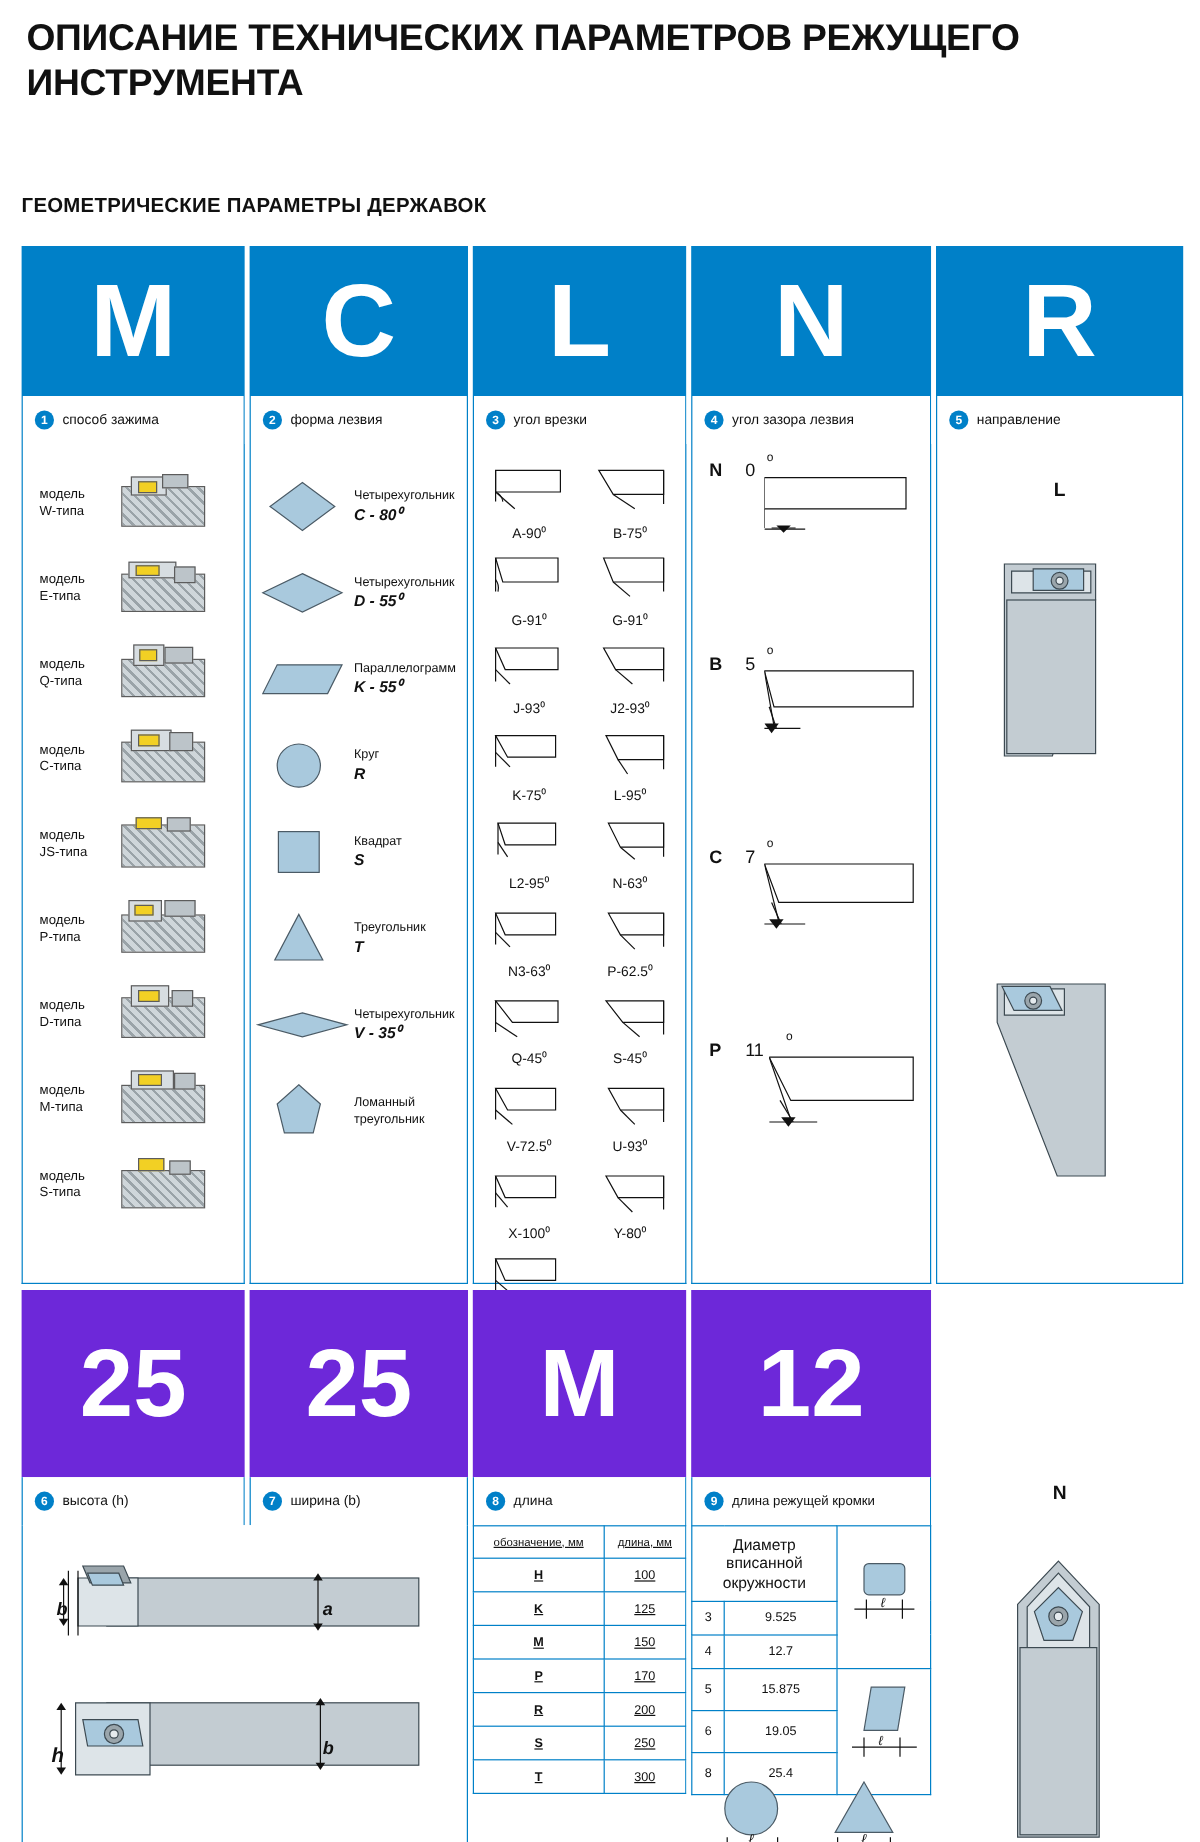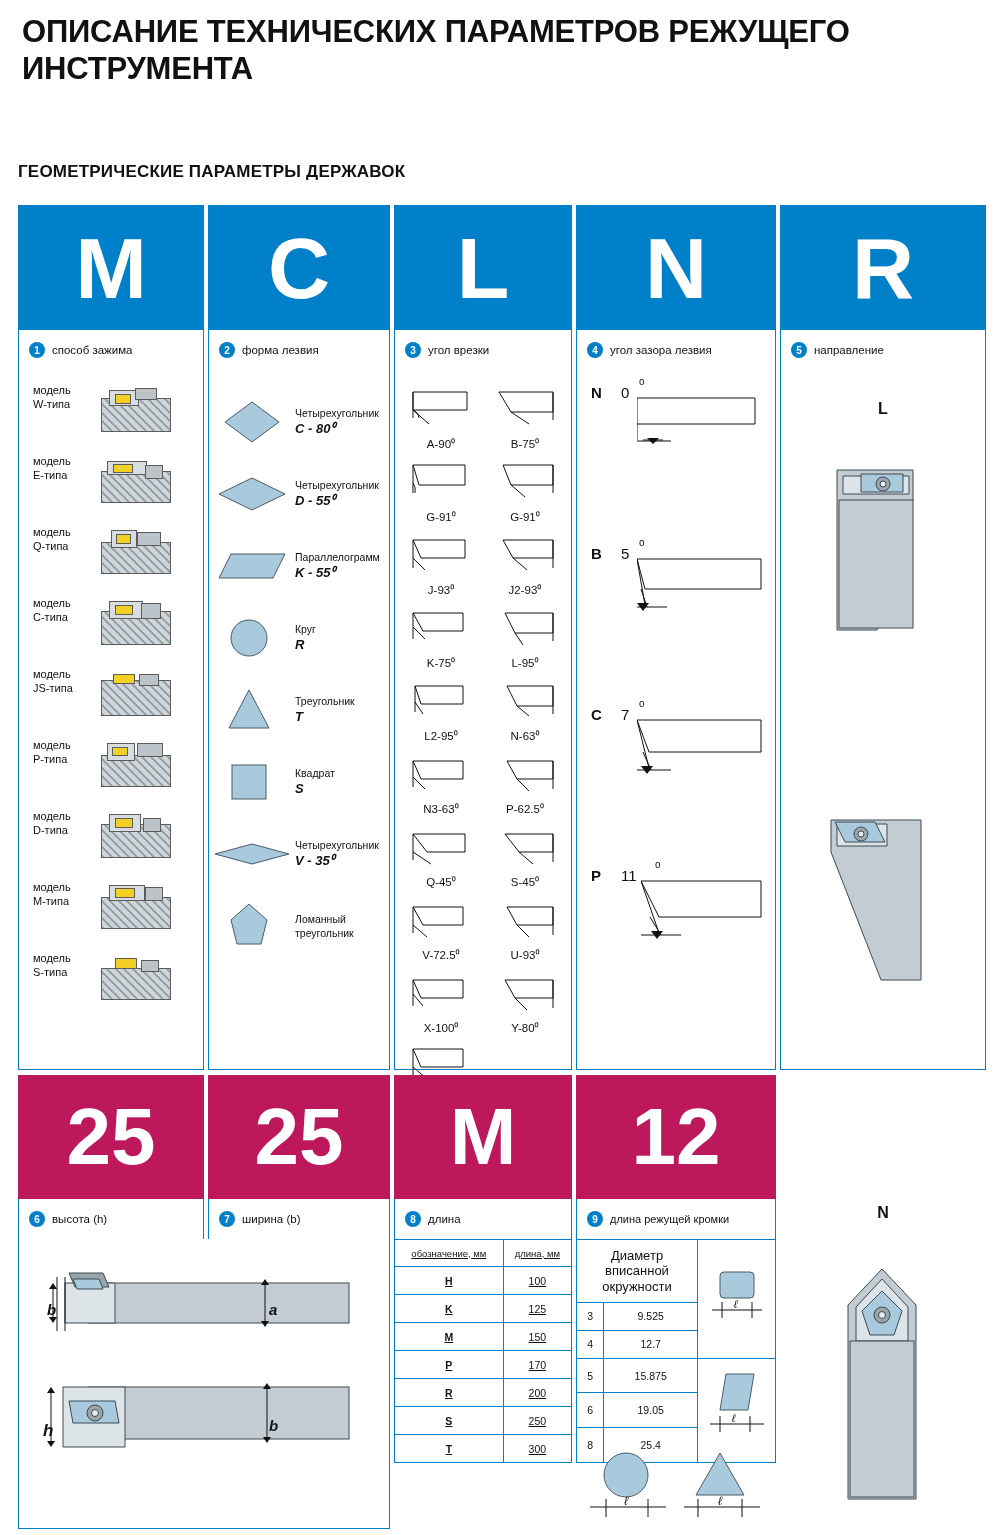--- a/index.html
+++ b/index.html
@@ -65,21 +65,21 @@
 
   
   .c1 { width:186px; flex:0 0 186px; }
   .c2 { width:182px; flex:0 0 182px; }
   .c3 { width:178px; flex:0 0 178px; }
   .c4 { width:200px; flex:0 0 200px; }
   .c5 { width:206px; flex:0 0 206px; }
 
   
   .model-list { padding:14px 0 10px 0; }
-  .model-item { display:flex; align-items:flex-start; height:71px; }
+  .model-item { display:flex; align-items:center; height:71px; }
   .model-label { width:72px; padding-left:14px; font-size:11px; line-height:1.25; }
   .model-pic { width:86px; height:58px; position:relative; }
 
   
   .mb { position:absolute; border:1px solid #5c5c5c; }
   .hatch {
     background:
       repeating-linear-gradient(45deg, #9aa3a8 0 2px, #cfd6da 2px 6px);
   }
   .grey { background:#bcc4c9; }
@@ -109,21 +109,21 @@
   .clear-letter { position:absolute; left:14px; top:14px; font-size:15px; font-weight:bold; }
   .clear-val { position:absolute; left:44px; top:14px; font-size:15px; }
   .clear-deg { position:absolute; left:62px; top:6px; font-size:10px; }
 
   
   .dir-letter { text-align:center; font-size:16px; font-weight:bold; }
 
   
   .grid2 { position:absolute; left:18px; top:1075px; width:964px; }
   .hdr2 {
-    background:#be185d; color:#fff; height:124px;
+    background:#6d28d9; color:#fff; height:156px;
     display:flex; align-items:center; justify-content:center;
     font-size:80px; font-weight:bold; line-height:1;
   }
   .d1 { width:186px; flex:0 0 186px; }
   .d2 { width:182px; flex:0 0 182px; }
   .d3 { width:178px; flex:0 0 178px; }
   .d4 { width:200px; flex:0 0 200px; }
   .d5 { width:206px; flex:0 0 206px; }
 
   
@@ -327,38 +327,38 @@
             </div>
             <div class="shape-txt">
               <span>Круг</span><br>
               <b>R</b>
             </div>
           </div>
 
           <div class="shape-item">
             <div class="shape-pic">
               <svg width="86" height="60" viewBox="0 0 86 60">
+                  <rect x="23" y="13" width="34" height="34" fill="#a9c9dd" stroke="#4b5b66"></rect>
+                </svg>
+            </div>
+            <div class="shape-txt">
+              <span>Квадрат</span><br>
+              <b>S</b>
+            </div>
+          </div>
+
+          <div class="shape-item">
+            <div class="shape-pic">
+              <svg width="86" height="60" viewBox="0 0 86 60">
                   <polygon points="40,10 60,48 20,48" fill="#a9c9dd" stroke="#4b5b66"></polygon>
                 </svg>
             </div>
             <div class="shape-txt">
               <span>Треугольник</span><br>
               <b>T</b>
-            </div>
-          </div>
-
-          <div class="shape-item">
-            <div class="shape-pic">
-              <svg width="86" height="60" viewBox="0 0 86 60">
-                  <rect x="23" y="13" width="34" height="34" fill="#a9c9dd" stroke="#4b5b66"></rect>
-                </svg>
-            </div>
-            <div class="shape-txt">
-              <span>Квадрат</span><br>
-              <b>S</b>
             </div>
           </div>
 
           <div class="shape-item">
             <div class="shape-pic">
               <svg width="86" height="60" viewBox="0 0 86 60">
                   <polygon points="43,20 80,30 43,40 6,30" fill="#a9c9dd" stroke="#4b5b66"></polygon>
                 </svg>
             </div>
             <div class="shape-txt">

